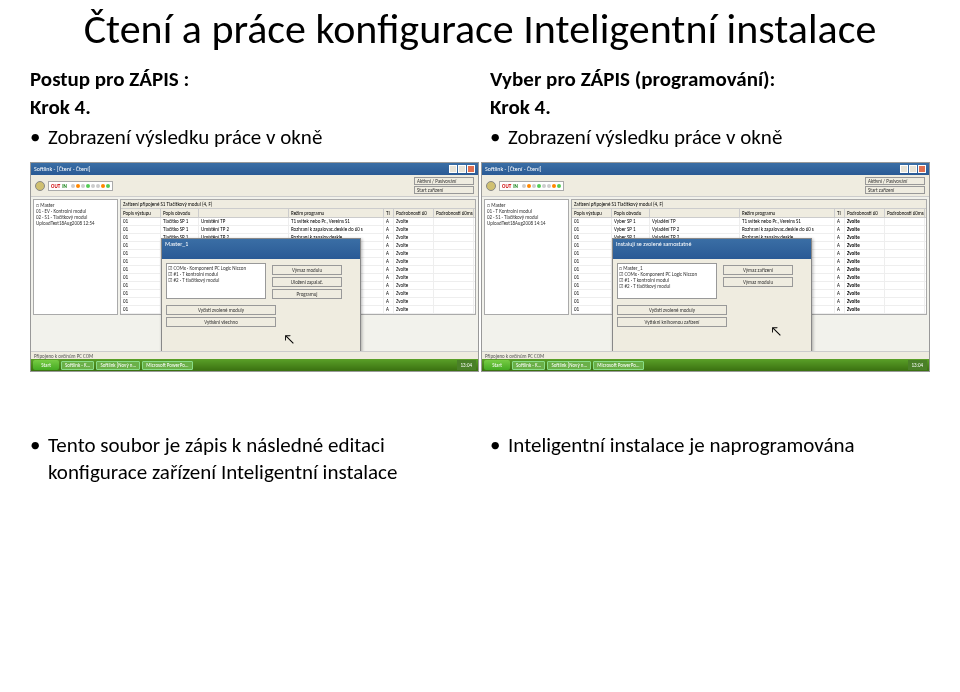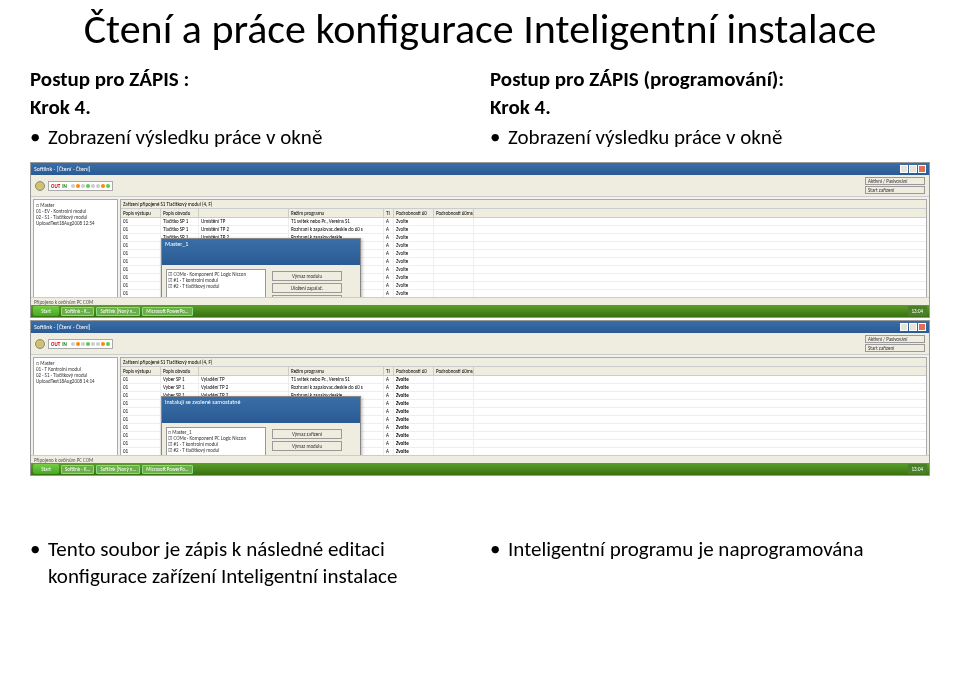--- a/index.html
+++ b/index.html
@@ -42,21 +42,20 @@
     line-height: 1.25;
   }
   .bullet {
     width: 18px;
     flex-shrink: 0;
   }
   .screens {
     display: flex;
     padding: 12px 30px 0 30px;
     gap: 2px;
-    flex-direction: column;
   }
   .screen {
     flex: 1;
     height: 210px;
     background: #f2f2ec;
     border: 1px solid #999;
     position: relative;
     overflow: hidden;
     font-size: 6px;
   }
@@ -129,21 +128,21 @@
   .trow { display:flex; border-bottom:1px solid #eee; }
   .trow > div { border-right:1px solid #eee; padding:0 2px; white-space:nowrap; overflow:hidden; height:7px; line-height:7px; }
   .c1{width:40px;} .c2{width:38px;} .c3{width:90px;} .c4{width:95px;} .c5{width:10px;} .c6{width:40px;} .c7{width:40px;}
   .dialog {
     position:absolute;
     background:#efece0;
     border:1px solid #888;
     box-shadow: 1px 1px 3px rgba(0,0,0,0.3);
   }
   .dlg-title {
-    height:26px;
+    height:20px;
     background: linear-gradient(#3a6ea5, #2a5a95);
     color:#fff;
     font-size:6px;
     padding:0 3px;
     line-height:10px;
   }
   .dlg-body { padding:4px; font-size:5px; color:#333; }
   .dlg-list {
     background:#fff;
     border:1px solid #999;
@@ -215,21 +214,21 @@
 <div class="columns">
   <div class="col">
     <div class="col-heading">Postup pro ZÁPIS :</div>
     <div class="col-sub">Krok 4.</div>
     <div class="bullet-row">
       <div class="bullet">•</div>
       <div>Zobrazení výsledku práce v okně</div>
     </div>
   </div>
   <div class="col">
-    <div class="col-heading">Postup pro ZÁPIS (programování):</div>
+    <div class="col-heading">Vyber pro ZÁPIS (programování):</div>
     <div class="col-sub">Krok 4.</div>
     <div class="bullet-row">
       <div class="bullet">•</div>
       <div>Zobrazení výsledku práce v okně</div>
     </div>
   </div>
 </div>
 
 <div class="screens">
 
@@ -636,16 +635,16 @@
 <div class="footer-cols">
   <div class="footer-col">
     <div class="footer-bullet">
       <div class="bullet">•</div>
       <div>Tento soubor je zápis k následné editaci konfigurace zařízení Inteligentní instalace</div>
     </div>
   </div>
   <div class="footer-col">
     <div class="footer-bullet">
       <div class="bullet">•</div>
-      <div>Inteligentní programu je naprogramována</div>
+      <div>Inteligentní instalace je naprogramována</div>
     </div>
   </div>
 </div>
 
 </body></html>

